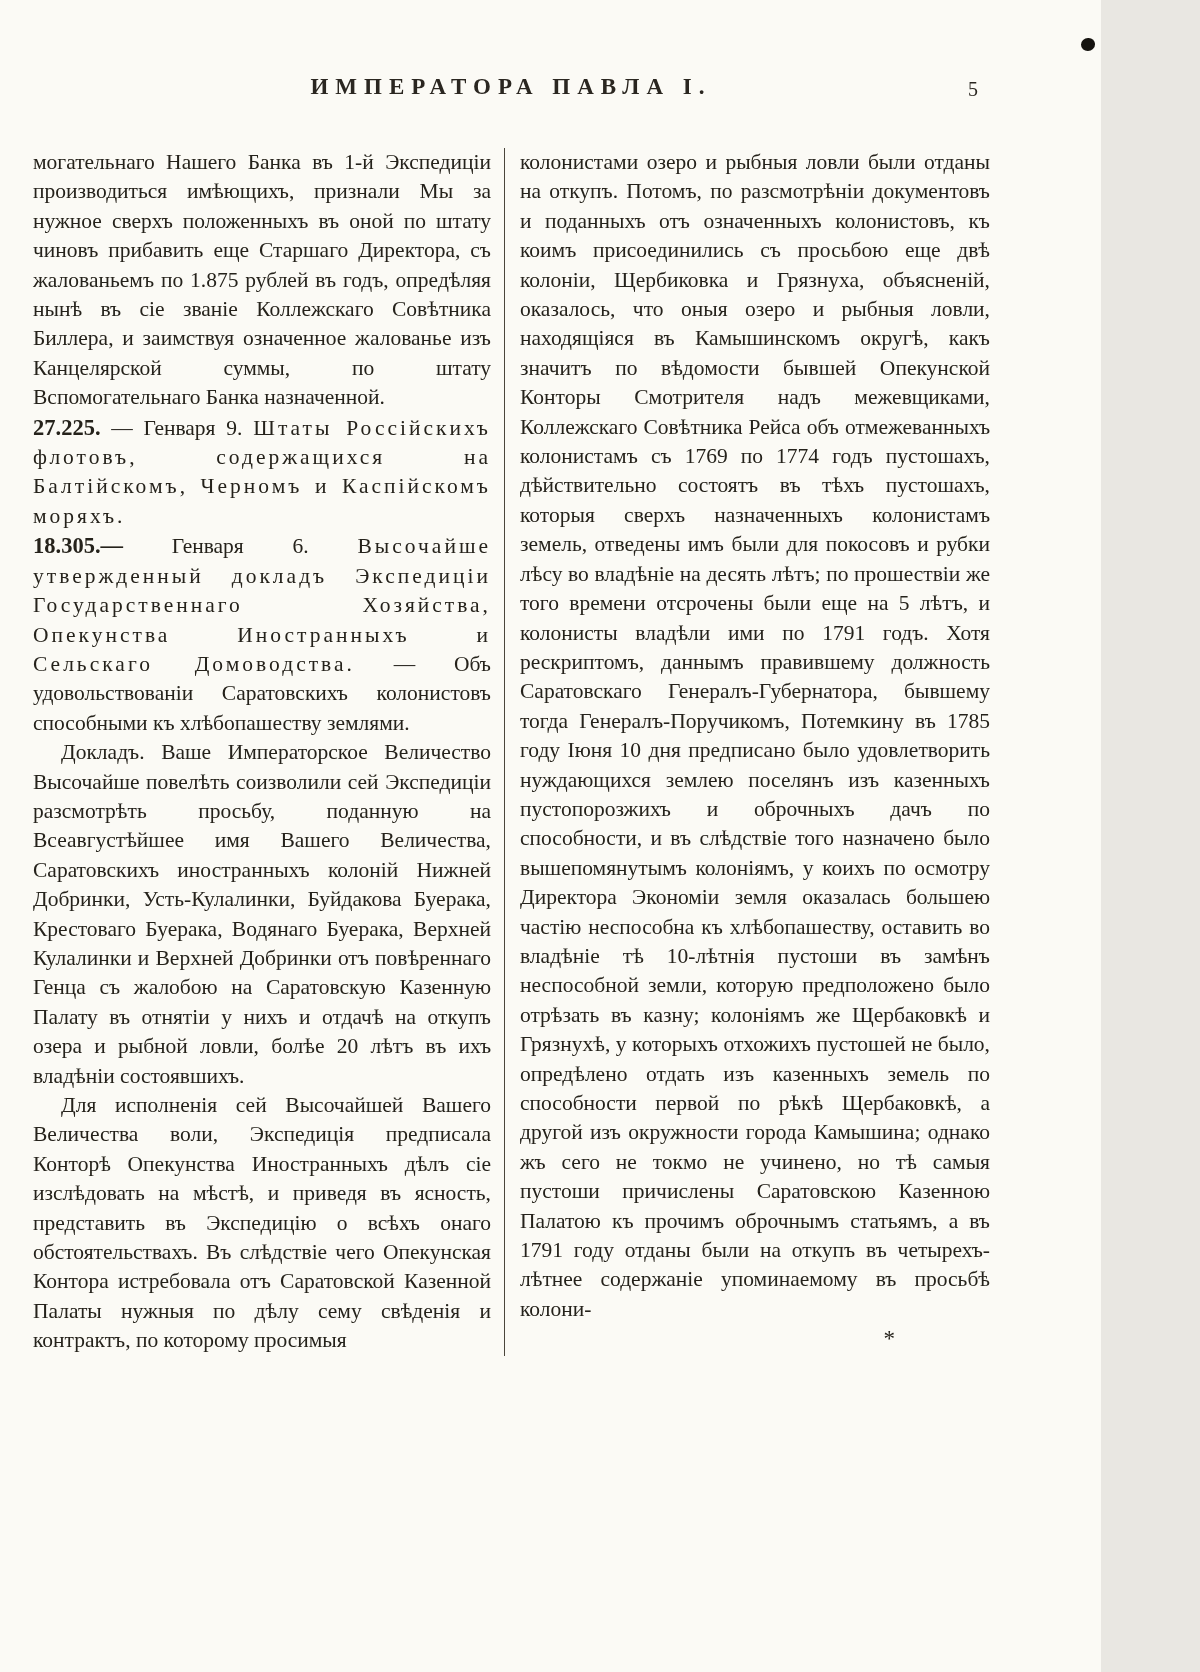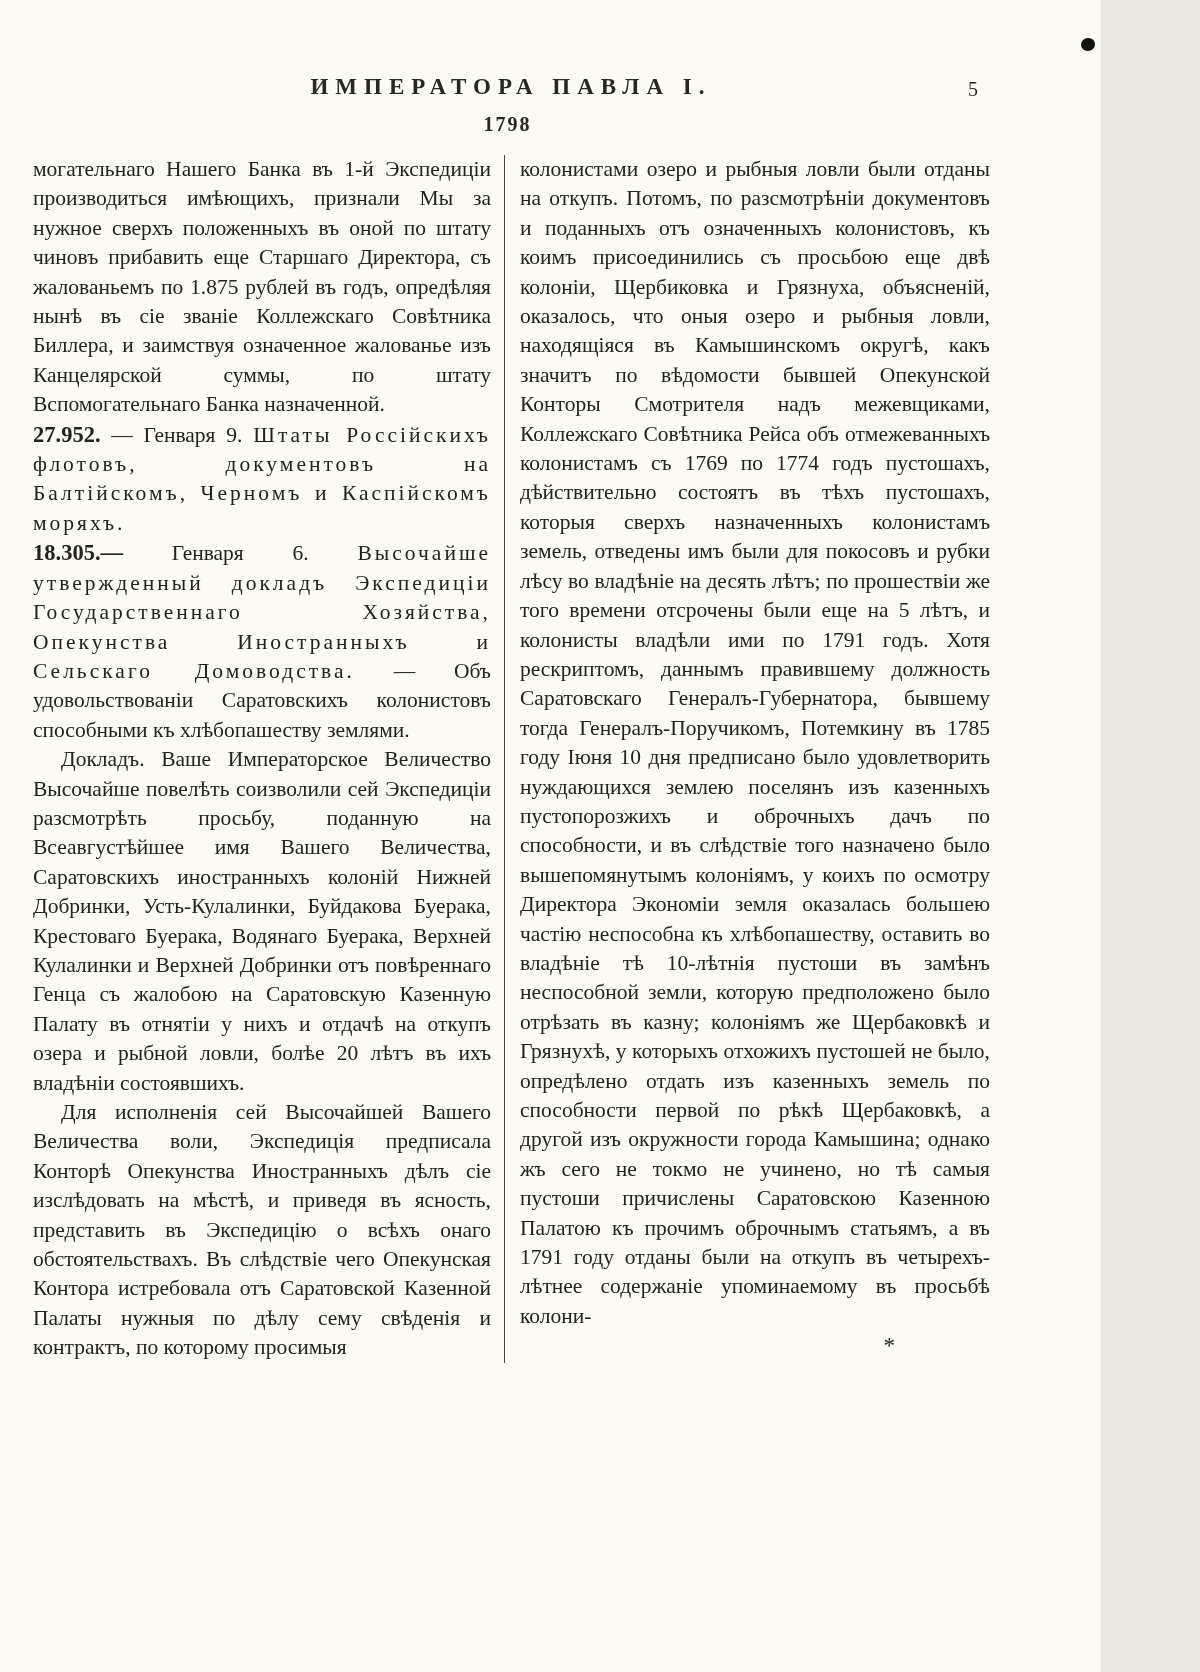--- a/index.html
+++ b/index.html
@@ -28,21 +28,21 @@
   .pagenum{
     position:absolute;top:78px;left:968px;
     font-size:20px;color:#2a2620;
   }
   .year{
     position:absolute;top:113px;left:30px;width:955px;
     text-align:center;font-size:20px;font-weight:bold;letter-spacing:2px;
     color:#2a2620;
   }
   .columns{
-    position:absolute;top:155px;left:33px;
+    position:absolute;top:148px;left:33px;
     display:flex;align-items:stretch;
   }
   .col{
     width:458px;
     font-size:21.5px;line-height:29.4px;
     text-align:justify;
   }
   .col.right{width:470px;}
   .divider{
     width:1px;background:#4a453b;
@@ -64,27 +64,26 @@
 <body>
 
 <div class="page">
 
   <div class="scan-speck"></div>
 
   <div class="header">
     <span class="title">ИМПЕРАТОРА ПАВЛА I.</span>
   </div>
   <div class="pagenum">5</div>
-  <div class="year">1798</div>
 
   <div class="columns">
 
     <div class="col left">
       <p class="noindent">могательнаго Нашего Банка въ 1-й Экспедиціи производиться имѣющихъ, признали Мы за нужное сверхъ положенныхъ въ оной по штату чиновъ прибавить еще Старшаго Директора, съ жалованьемъ по 1.875 рублей въ годъ, опредѣляя нынѣ въ сіе званіе Коллежскаго Совѣтника Биллера, и заимствуя означенное жалованье изъ Канцелярской суммы, по штату Вспомогательнаго Банка назначенной.</p>
-      <p class="entry"><span class="num">27.952.</span><span> — Генваря 9. </span><span class="spaced">Штаты Россійскихъ флотовъ, документовъ на Балтійскомъ, Черномъ и Каспійскомъ моряхъ.</span></p>
+      <p class="entry"><span class="num">27.225.</span><span> — Генваря 9. </span><span class="spaced">Штаты Россійскихъ флотовъ, содержащихся на Балтійскомъ, Черномъ и Каспійскомъ моряхъ.</span></p>
       <p class="entry"><span class="num">18.305.—</span><span> Генваря 6. </span><span class="spaced">Высочайше утвержденный докладъ Экспедиціи Государственнаго Хозяйства, Опекунства Иностранныхъ и Сельскаго Домоводства.</span><span> — </span><span class="ital">Объ удовольствованіи Саратовскихъ колонистовъ способными къ хлѣбопашеству землями.</span></p>
       <p><span class="ital">Докладъ.</span><span> Ваше Императорское Величество Высочайше повелѣть соизволили сей Экспедиціи разсмотрѣть просьбу, поданную на Всеавгустѣйшее имя Вашего Величества, Саратовскихъ иностранныхъ колоній Нижней Добринки, Усть-Кулалинки, Буйдакова Буерака, Крестоваго Буерака, Водянаго Буерака, Верхней Кулалинки и Верхней Добринки отъ повѣреннаго Генца съ жалобою на Саратовскую Казенную Палату въ отнятіи у нихъ и отдачѣ на откупъ озера и рыбной ловли, болѣе 20 лѣтъ въ ихъ владѣніи состоявшихъ.</span></p>
       <p>Для исполненія сей Высочайшей Вашего Величества воли, Экспедиція предписала Конторѣ Опекунства Иностранныхъ дѣлъ сіе изслѣдовать на мѣстѣ, и приведя въ ясность, представить въ Экспедицію о всѣхъ онаго обстоятельствахъ. Въ слѣдствіе чего Опекунская Контора истребовала отъ Саратовской Казенной Палаты нужныя по дѣлу сему свѣденія и контрактъ, по которому просимыя</p>
     </div>
 
     <div class="divider"></div>
 
     <div class="col right">
       <p class="noindent">колонистами озеро и рыбныя ловли были отданы на откупъ. Потомъ, по разсмотрѣніи документовъ и поданныхъ отъ означенныхъ колонистовъ, къ коимъ присоединились съ просьбою еще двѣ колоніи, Щербиковка и Грязнуха, объясненій, оказалось, что оныя озеро и рыбныя ловли, находящіяся въ Камышинскомъ округѣ, какъ значитъ по вѣдомости бывшей Опекунской Конторы Смотрителя надъ межевщиками, Коллежскаго Совѣтника Рейса объ отмежеванныхъ колонистамъ съ 1769 по 1774 годъ пустошахъ, дѣйствительно состоятъ въ тѣхъ пустошахъ, которыя сверхъ назначенныхъ колонистамъ земель, отведены имъ были для покосовъ и рубки лѣсу во владѣніе на десять лѣтъ; по прошествіи же того времени отсрочены были еще на 5 лѣтъ, и колонисты владѣли ими по 1791 годъ. Хотя рескриптомъ, даннымъ правившему должность Саратовскаго Генералъ-Губернатора, бывшему тогда Генералъ-Поручикомъ, Потемкину въ 1785 году Іюня 10 дня предписано было удовлетворить нуждающихся землею поселянъ изъ казенныхъ пустопорозжихъ и оброчныхъ дачъ по способности, и въ слѣдствіе того назначено было вышепомянутымъ колоніямъ, у коихъ по осмотру Директора Экономіи земля оказалась большею частію неспособна къ хлѣбопашеству, оставить во владѣніе тѣ 10-лѣтнія пустоши въ замѣнъ неспособной земли, которую предположено было отрѣзать въ казну; колоніямъ же Щербаковкѣ и Грязнухѣ, у которыхъ отхожихъ пустошей не было, опредѣлено отдать изъ казенныхъ земель по способности первой по рѣкѣ Щербаковкѣ, а другой изъ окружности города Камышина; однако жъ сего не токмо не учинено, но тѣ самыя пустоши причислены Саратовскою Казенною Палатою къ прочимъ оброчнымъ статьямъ, а въ 1791 году отданы были на откупъ въ четырехъ-лѣтнее содержаніе упоминаемому въ просьбѣ колони-</p>
       <div class="footmark">*</div>

